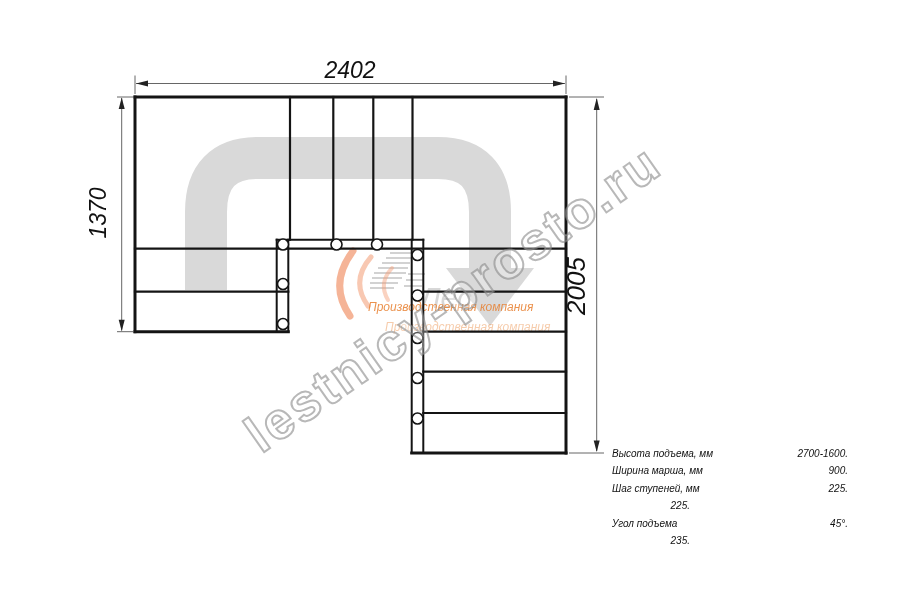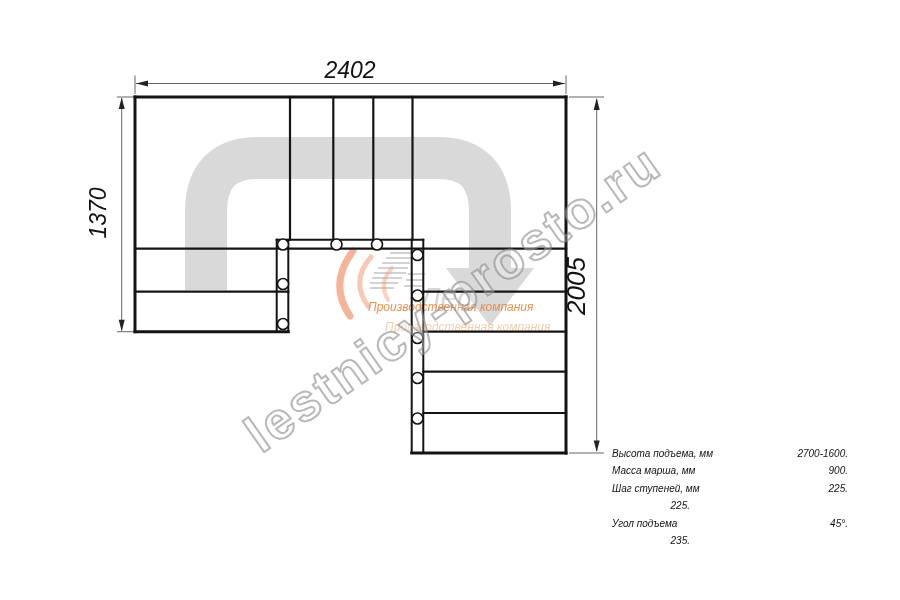--- a/index.html
+++ b/index.html
@@ -122,21 +122,21 @@
 
     <text x="453" y="316" text-anchor="middle" font-size="52" class="wm" transform="rotate(-35 453 298)" fill="rgba(255,255,255,0.28)" stroke="#888888" stroke-opacity="0.6" stroke-width="2">lestnicy-prosto.ru</text>
   </svg>
 
   <div id="specs">
     <div class="spec-row">
       <span class="spec-label">Высота подъема, мм</span>
       <span class="spec-value">2700-1600.</span>
     </div>
     <div class="spec-row">
-      <span class="spec-label">Масса марша, мм</span>
+      <span class="spec-label">Ширина марша, мм</span>
       <span class="spec-value">900.</span>
     </div>
     <div class="spec-row">
       <span class="spec-label">Шаг ступеней, мм</span>
       <span class="spec-value">225.</span>
     </div>
     <div class="spec-row">
       <span class="spec-value">225.</span>
     </div>
     <div class="spec-row">

